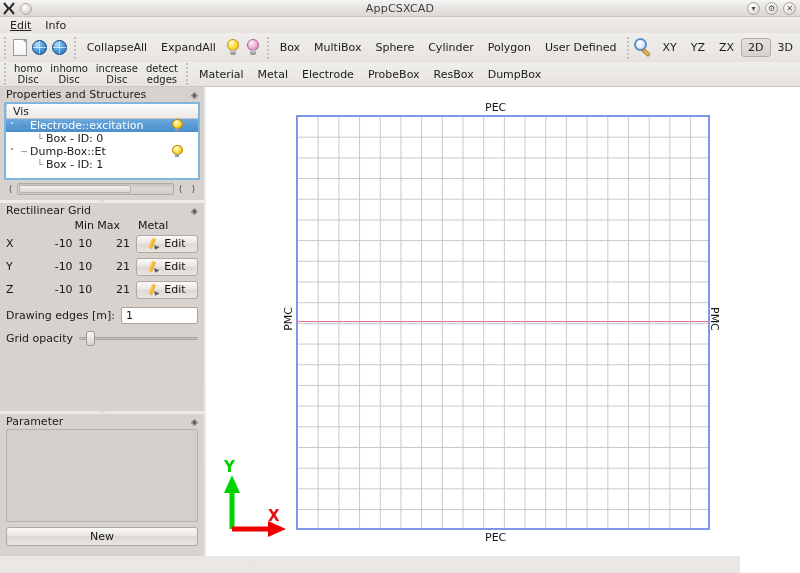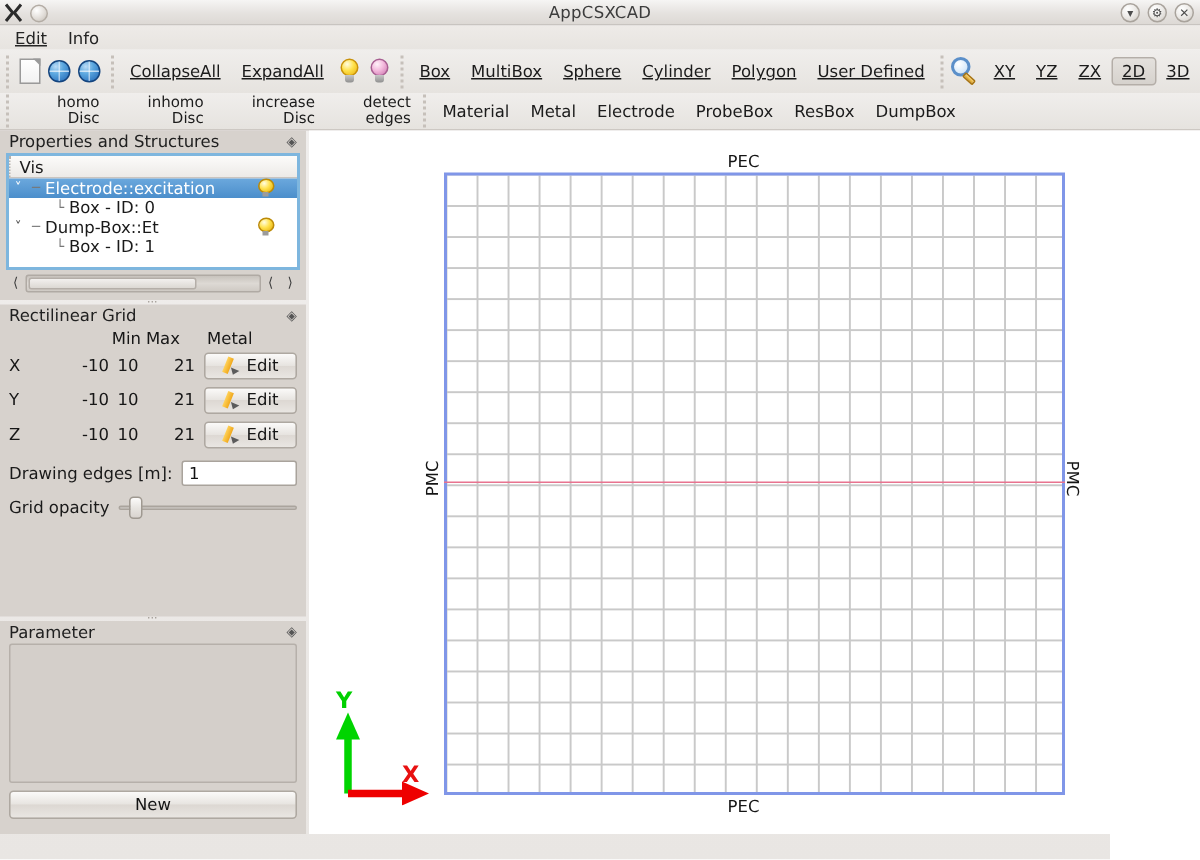--- a/index.html
+++ b/index.html
@@ -100,21 +100,21 @@
   
   .toolbar {
     position: absolute;
     left: 0;
     width: 800px;
     background: linear-gradient(to bottom, #f0eeec 0%, #e6e3df 100%);
     box-sizing: border-box;
     display: flex;
     align-items: center;
   }
-  #toolbar1 { top: 33px; height: 29px; text-decoration: underline; }
+  #toolbar1 { top: 33px; height: 29px; }
   #toolbar2 { top: 62px; height: 25px; border-bottom: 1px solid #cdc8c3; }
 
   .tb-sep {
     width: 2px;
     height: 22px;
     margin: 0 4px;
     border-left: 2px dotted #c6c0ba;
     box-sizing: border-box;
   }
   .tb-text-btn {
@@ -135,25 +135,24 @@
     width: 26px; height: 24px;
     display: flex; align-items: center; justify-content: center;
     border: 1px solid transparent;
     border-radius: 3px;
     cursor: default;
   }
   .tb-two-line {
     padding: 0 4px;
     font-size: 10px;
     line-height: 11px;
-    text-align: right;
+    text-align: center;
     color: #1b1b1b;
     white-space: pre-line;
     cursor: default;
-    margin-left: 24px;
   }
 
   
   .ic-page {
     width: 14px; height: 17px;
     background: linear-gradient(to bottom, #ffffff, #f2f2f2);
     border: 1px solid #9a9a9a;
     position: relative;
     box-sizing: border-box;
   }

